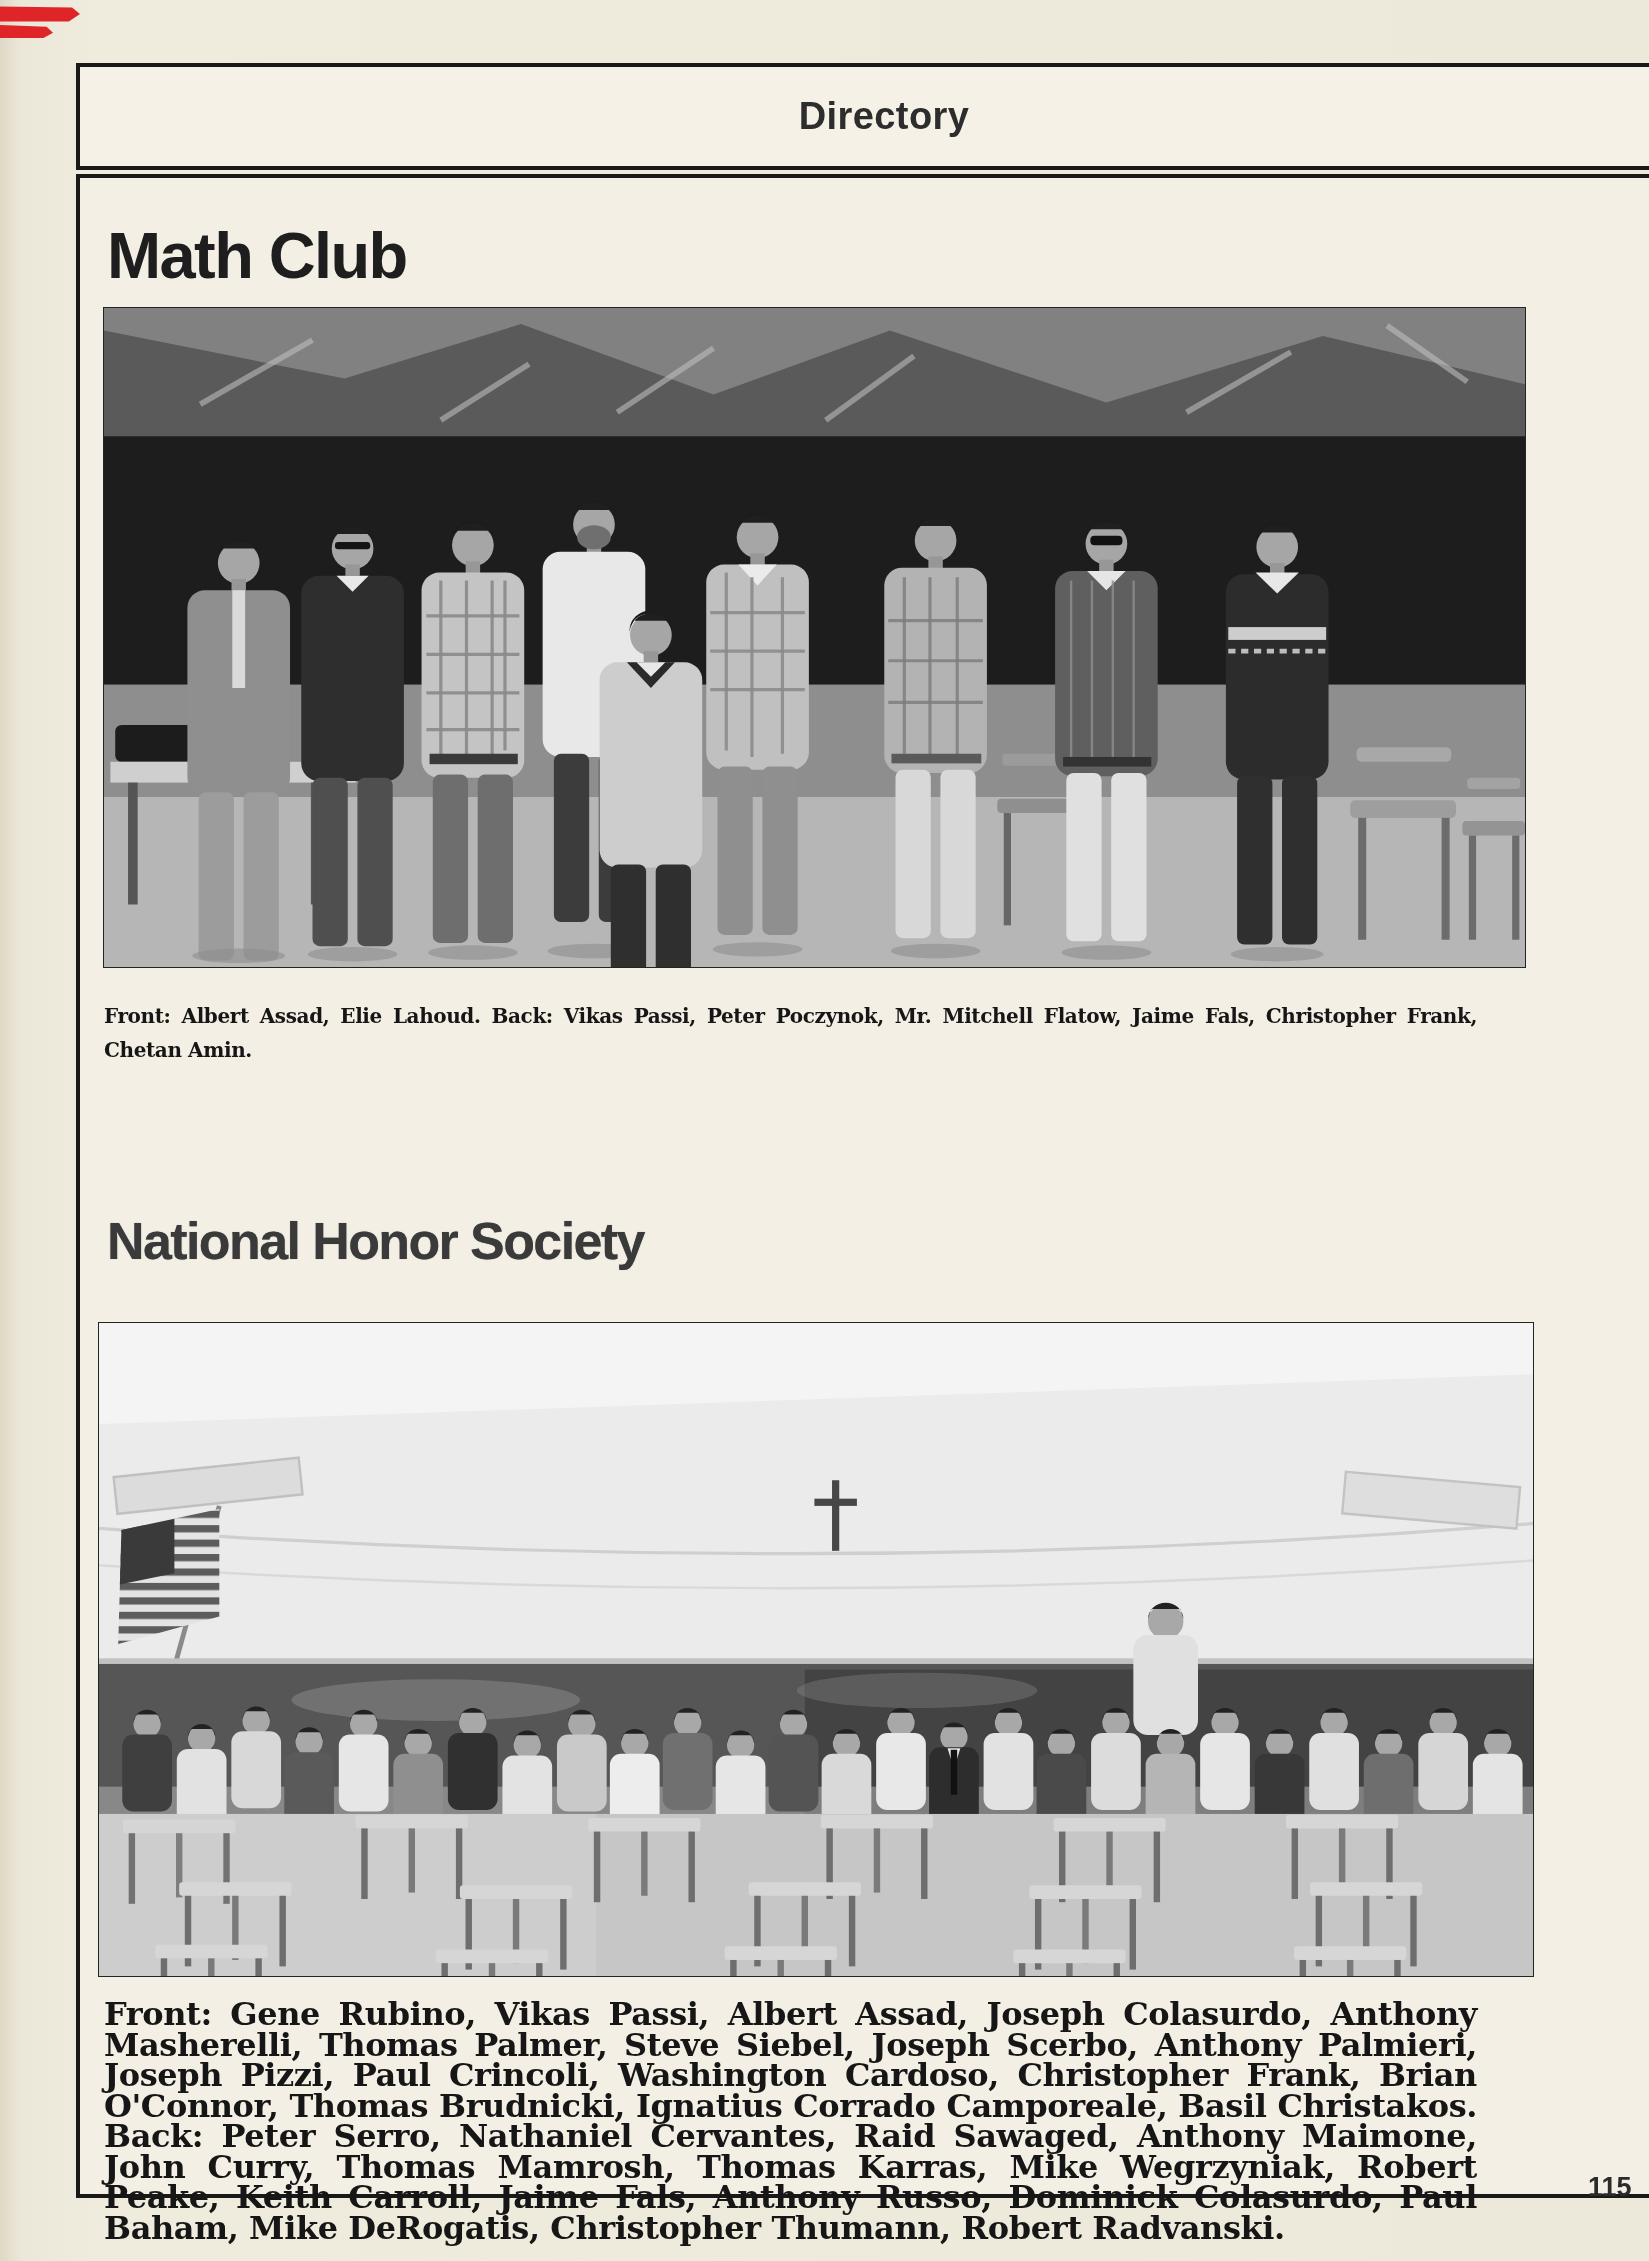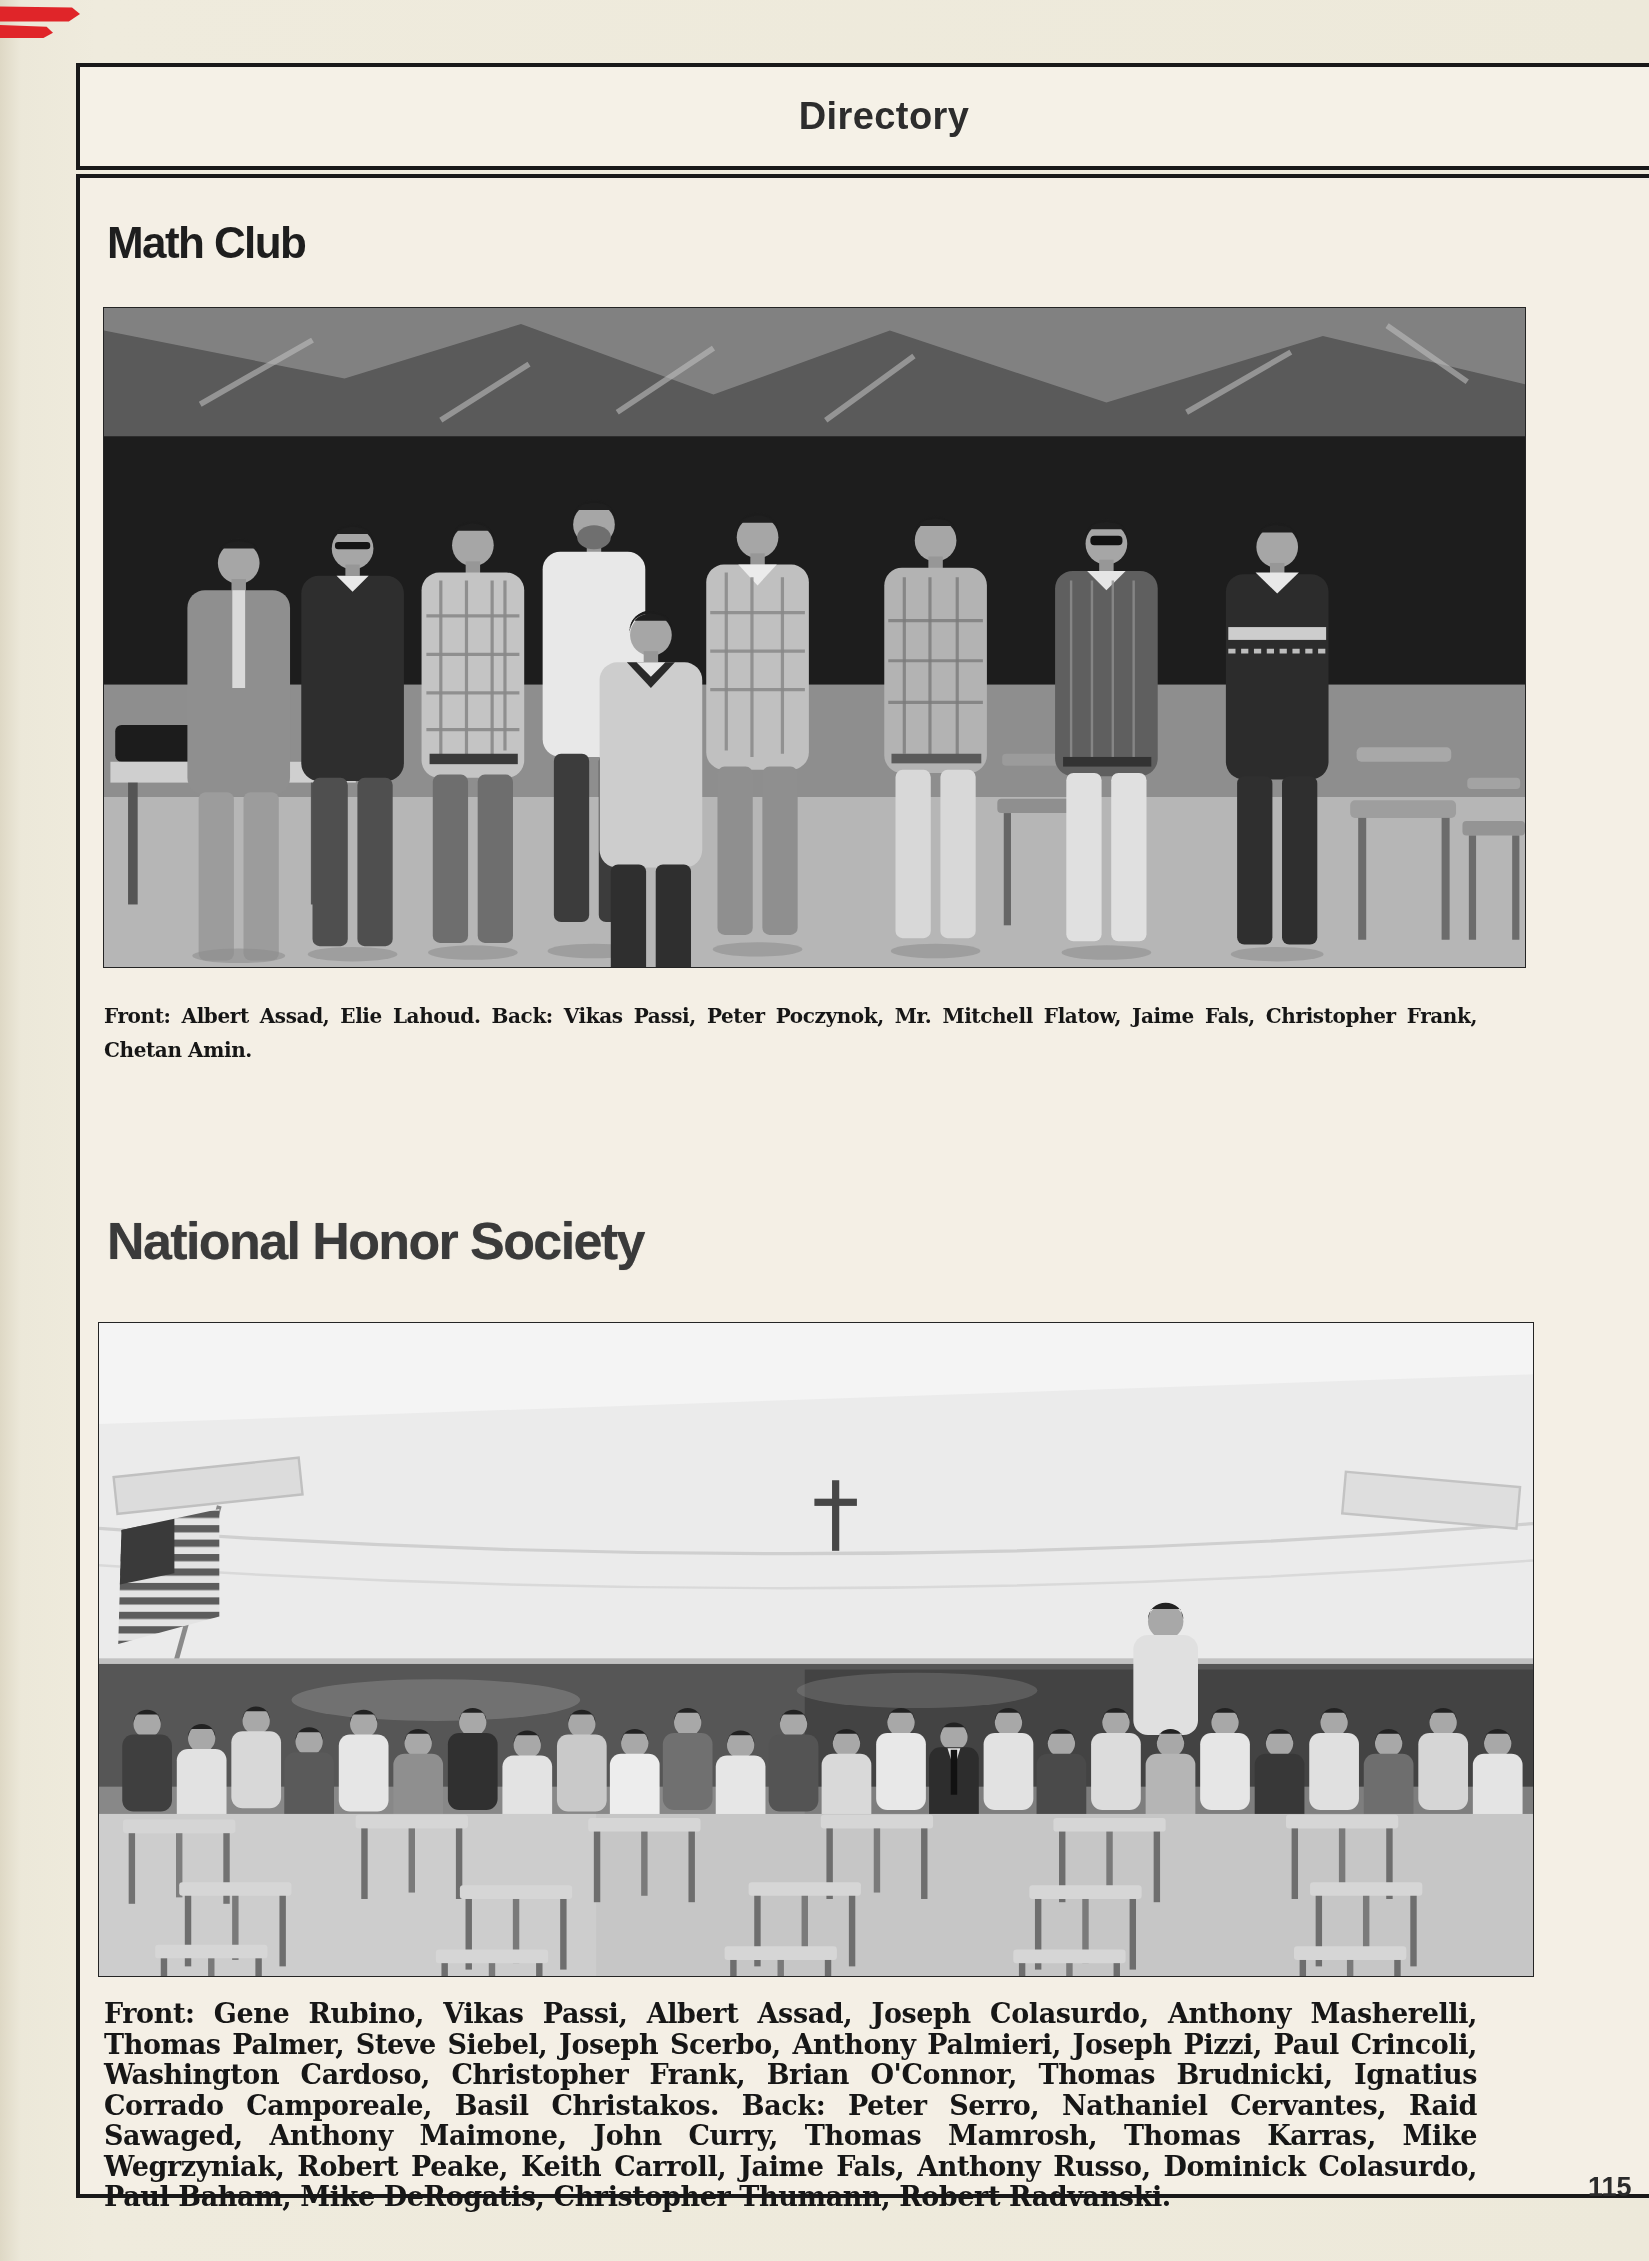--- a/index.html
+++ b/index.html
@@ -10,30 +10,30 @@
         font-family:"Liberation Sans",sans-serif;}
   .red-mark{position:absolute;background:#e02529;}
   #red-mark-1{left:0;top:6.4px;width:80px;height:15.2px;clip-path:polygon(0 0,90% 8%,100% 50%,86% 100%,0 100%);}
   #red-mark-2{left:0;top:25px;width:53px;height:13px;clip-path:polygon(0 0,88% 14%,100% 60%,82% 100%,0 100%);}
   .frame{position:absolute;left:76px;width:1616px;border:4px solid #191919;background:#f5f1e7;box-sizing:border-box;}
   #directory-box{top:63px;height:107px;}
   #main-box{top:174px;height:2024px;background:#f4efe5;}
   .directory-title{width:100%;text-align:center;line-height:99px;font-size:38px;font-weight:bold;
                    color:#2d2d2d;letter-spacing:0.4px;}
   .section-heading{position:absolute;font-weight:bold;letter-spacing:-1.6px;white-space:nowrap;}
-  #heading-math-club{left:107px;top:218px;font-size:44px;color:#1e1e1e;}
+  #heading-math-club{left:107px;top:218px;font-size:65px;color:#1e1e1e;}
   #heading-nhs{left:107px;top:1211px;font-size:52px;color:#3a3a3a;text-shadow:0 0 0.8px #777;}
   .photo{position:absolute;border:1.6px solid #242424;overflow:hidden;background:#cccccc;}
   #photo-math-club{left:103px;top:307px;width:1421px;height:659px;}
   #photo-nhs{left:98px;top:1322px;width:1434px;height:653px;}
   .photo svg{display:block;width:100%;height:100%;}
   .caption{position:absolute;left:104px;width:1373px;font-family:"DejaVu Serif",serif;font-weight:bold;
            color:#161616;text-align:justify;letter-spacing:-0.4px;}
   #caption-math-club{top:999px;font-size:20px;line-height:34px;}
-  #caption-nhs{top:1999px;font-size:27px;line-height:30.5px;}
+  #caption-nhs{top:1999px;font-size:32px;line-height:30.5px;}
   .page-number{position:absolute;left:1588px;top:2172px;font-size:27px;font-weight:bold;color:#2b2b2b;}
 </style>
 </head>
 <body>
 
 <div class="page">
 
   <div class="red-mark" id="red-mark-1"></div>
   <div class="red-mark" id="red-mark-2"></div>
 

